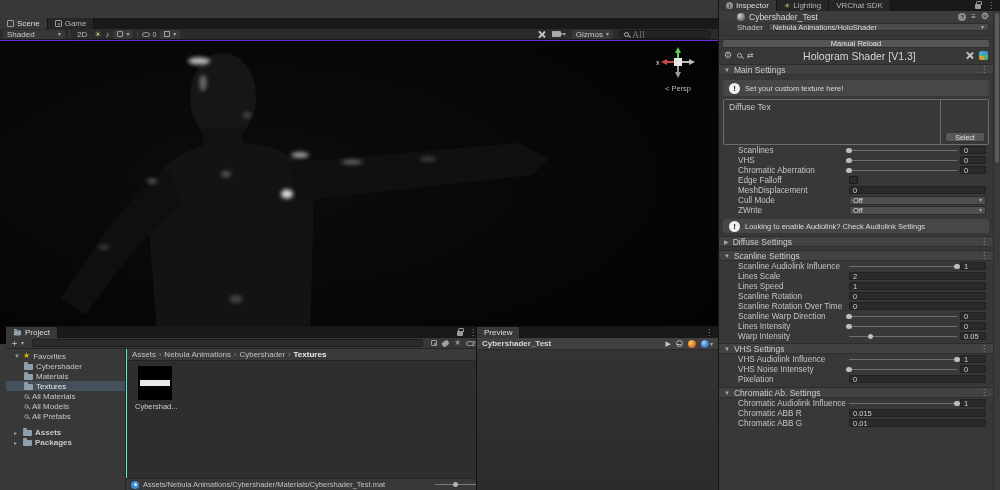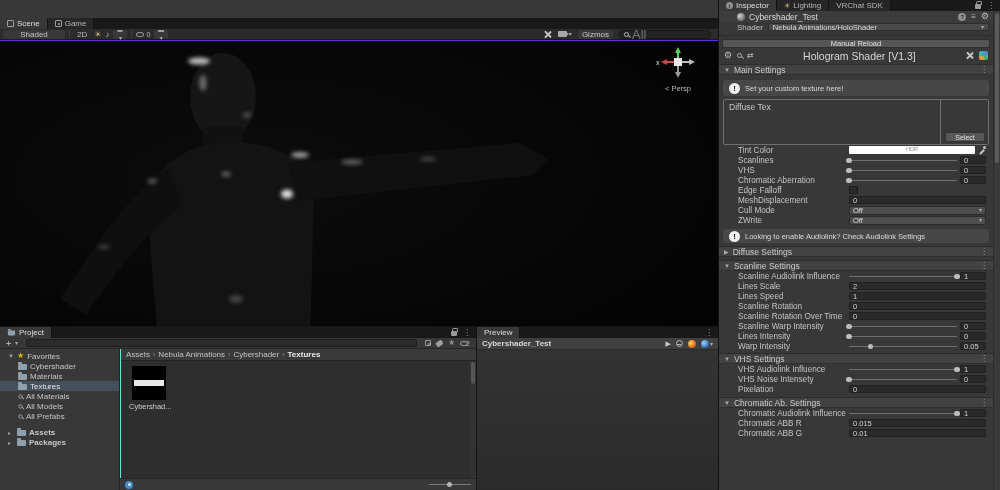--- a/index.html
+++ b/index.html
@@ -27,32 +27,32 @@
   .cam { width:9px; height:6px; background:#a8a8a8; border-radius:1px; position:relative; }
   .cam::after { content:''; position:absolute; right:-2px; top:1px; border-left:3px solid #a8a8a8; border-top:2px solid transparent; border-bottom:2px solid transparent; }
   .folder { width:9px; height:6px; background:#8fa0ac; border-radius:1px; position:relative; margin-top:2px; }
   .folder::before { content:''; position:absolute; top:-2px; left:0; width:4px; height:2px; background:#8fa0ac; border-radius:1px 1px 0 0; }
   .gear { color:#bdbdbd; font-size:9px; line-height:1; }
   .help-c { width:8px; height:8px; border-radius:50%; background:#8f8f8f; color:#2d2d2d; font-size:6px; font-weight:bold; display:flex; align-items:center; justify-content:center; }
 
   
   .scene-panel { position:absolute; left:0; top:0; width:718px; height:326px; background:#6d28d9;margin-top:18px; }
   .scene-toolbar { position:absolute; left:0; top:11px; right:0; height:11px; background:#2b2b2b; border-bottom:1px solid #1a1a1a; display:flex; align-items:center; font-size:8px; gap:4px; padding:0 3px; }
-  .st-dd { display:flex; align-items:center; gap:3px; padding:0 4px; height:9px; background:#383838; border-radius:2px;flex-direction:column; }
+  .st-dd { display:flex; align-items:center; gap:3px; padding:0 4px; height:9px; background:#383838; border-radius:2px; }
   .st-btn { padding:0 3px; color:#bdbdbd; }
   .st-sep { width:1px; height:8px; background:#3d3d3d; }
   .st-right { margin-left:auto; display:flex; align-items:center; gap:6px; padding-right:4px; }
   .searchbox { display:flex; align-items:center; gap:3px; width:92px; height:9px; background:#232323; border:1px solid #161616; border-radius:5px; padding:0 4px; }
-  .searchbox input { flex:1; border:none; background:transparent; color:#8f8f8f; font-size:13px; outline:none; width:60px; font-family:Liberation Sans, sans-serif; }
+  .searchbox input { flex:1; border:none; background:transparent; color:#8f8f8f; font-size:10px; outline:none; width:60px; font-family:Liberation Serif, serif; }
   .viewport { position:absolute; left:0; top:23px; width:718px; height:303px; overflow:hidden; }
   .gizmo-wrap { position:absolute; right:14px; top:5px; width:52px; height:48px; text-align:center; }
   .persp-label { position:absolute; left:0; right:0; top:38px; font-size:7.5px; color:#b9b9b9; }
 
   
-  .project-panel { position:absolute; left:0; top:326px; width:476px; height:164px; background:#5eead4; border-top:1px solid #141414; }
+  .project-panel { position:absolute; left:6px; top:326px; width:476px; height:164px; background:#5eead4; border-top:1px solid #141414; }
   .ptoolbar { position:absolute; left:0; top:11px; right:0; height:11px; background:#373737; border-bottom:1px solid #262626; display:flex; align-items:center; font-size:9px; gap:2px; padding:0 4px; }
   .plus-btn { display:flex; align-items:center; gap:2px; color:#cfcfcf; font-size:9px; }
   .psearch { flex:1; height:8px; margin:0 6px; background:#2b2b2b; border:1px solid #1e1e1e; border-radius:2px; }
   .ptool-icons { display:flex; align-items:center; gap:5px; padding-right:2px; }
   .tag-ic { width:7px; height:5px; background:#a0a0a0; border-radius:1px 2px 2px 1px; transform:rotate(-35deg); }
   .star { color:#8f8f8f; font-size:8px; line-height:1; }
   .eye { width:8px; height:5px; border:1px solid #9a9a9a; border-radius:50%; position:relative; }
   .hidden-ct { font-size:7px; color:#aaa; margin-left:-3px; }
   .pbody { position:absolute; left:0; top:22px; right:0; bottom:0; }
   .tree { position:absolute; left:0; top:0; bottom:0; width:120px; background:#383838; border-right:1px solid #242424; padding-top:2px; font-size:8px; }
@@ -322,20 +322,21 @@
               <div class="strip"></div>
             </div>
           <div class="alabel">Cybershad...</div>
         </div>
         <div class="cscroll">
             <div class="cthumb"></div>
           </div>
       </div>
       <div class="pfooter">
         <span class="unity-ic"></span>
+        <span>Assets/Nebula Animations/Cybershader/Materials/Cybershader_Test.mat</span>
         <span class="fslider">
             <span class="track"></span>
             <span class="thumb"></span>
           </span>
       </div>
     </div>
   </div>
 
   <div class="preview-panel">
     <div class="tabbar">
@@ -422,29 +423,20 @@
       </div>
 
       <div class="texbox">
         <span class="tlabel">Diffuse Tex</span>
         <span class="slot">
           <span class="select-btn">Select</span>
         </span>
       </div>
 
       <div class="row">
-        <span class="lbl">Tint Color</span>
-        <span class="ctrl">
-          <span class="swatch">
-              <span class="hdr">HDR</span>
-            </span>
-          <span class="dropper"></span>
-        </span>
-      </div>
-      <div class="row">
         <span class="lbl">Scanlines</span>
         <span class="ctrl">
           <span class="slider">
               <span class="track"></span>
               <span class="thumb" style="left: calc(0% - 3px);"></span>
             </span>
           <span class="vbox">0</span>
         </span>
       </div>
       <div class="row">
@@ -544,21 +536,21 @@
             <span class="tfield">0</span>
           </span>
       </div>
       <div class="row">
         <span class="lbl">Scanline Rotation Over Time</span>
         <span class="ctrl">
             <span class="tfield">0</span>
           </span>
       </div>
       <div class="row">
-        <span class="lbl">Scanline Warp Intensity</span>
+        <span class="lbl">Scanline Warp Direction</span>
         <span class="ctrl">
           <span class="slider">
               <span class="track"></span>
               <span class="thumb" style="left: calc(0% - 3px);"></span>
             </span>
           <span class="vbox">0</span>
         </span>
       </div>
       <div class="row">
         <span class="lbl">Lines Intensity</span>

